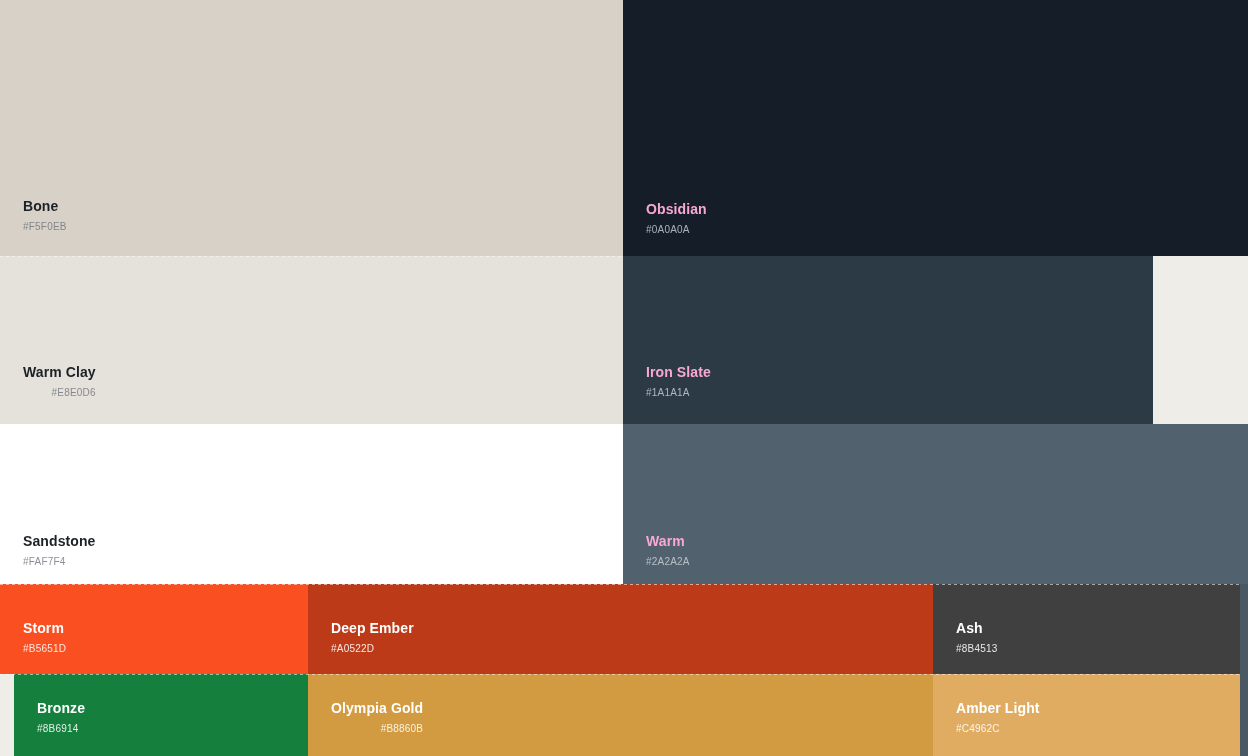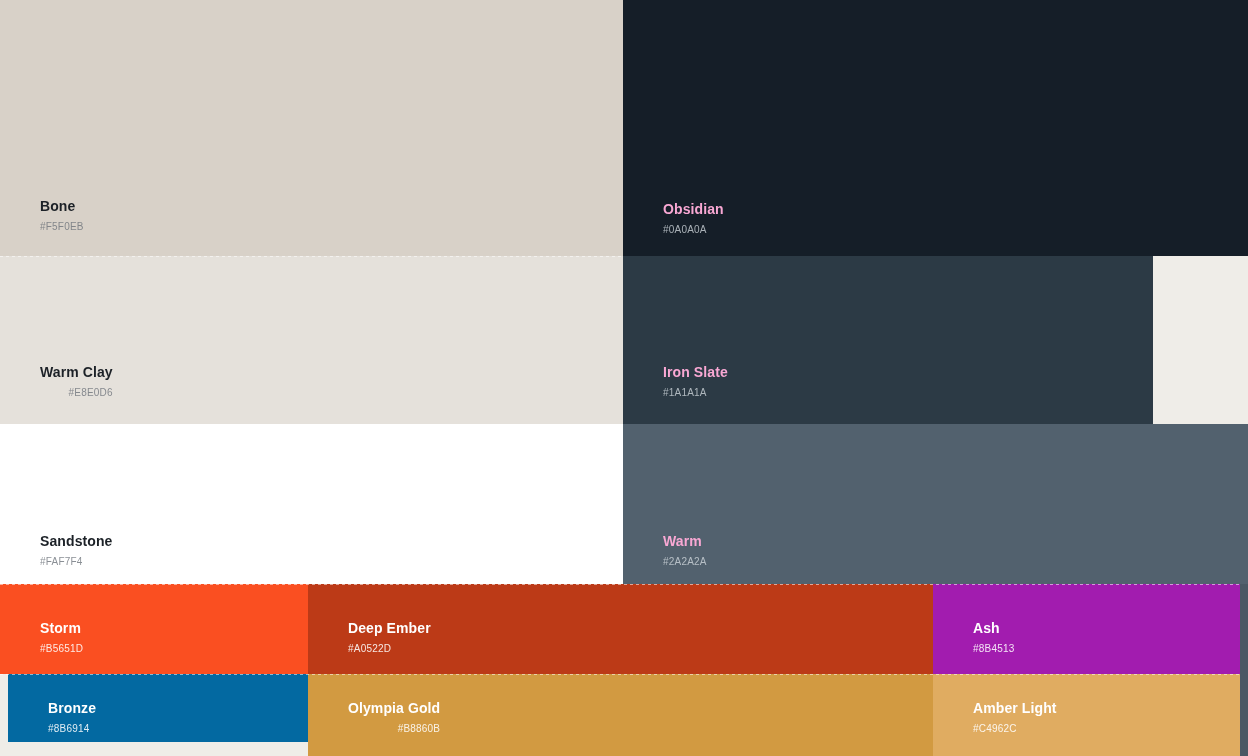--- a/index.html
+++ b/index.html
@@ -19,21 +19,20 @@
   }
 
   .swatch {
     position: absolute;
     overflow: hidden;
   }
 
   .swatch-label {
     position: absolute;
     left: 23px;
-    margin-left: 17px;
   }
 
   .swatch-name {
     font-size: 14px;
     font-weight: bold;
     line-height: 17px;
     letter-spacing: 0.1px;
     white-space: nowrap;
   }
 
@@ -120,27 +119,27 @@
         <div class="swatch-name">Storm</div>
         <div class="swatch-hex">#B5651D</div>
       </div>
     </div>
     <div class="swatch on-color" style="left: 308px; top: 584px; width: 625px; height: 90px; background: rgb(188, 58, 23);">
       <div class="swatch-label" style="top: 36px;">
         <div class="swatch-name">Deep Ember</div>
         <div class="swatch-hex">#A0522D</div>
       </div>
     </div>
-    <div class="swatch on-color" style="left: 933px; top: 584px; width: 307px; height: 90px; background: #a21caf;">
+    <div class="swatch on-color" style="left: 933px; top: 584px; width: 307px; height: 90px; background: #404040;">
       <div class="swatch-label" style="top: 36px;">
         <div class="swatch-name">Ash</div>
         <div class="swatch-hex">#8B4513</div>
       </div>
     </div>
-    <div class="swatch on-color" style="left: 8px; top: 674px; width: 308px; height: 68px; background: #0369a1;">
+    <div class="swatch on-color" style="left: 14px; top: 674px; width: 308px; height: 82px; background: #15803d;">
       <div class="swatch-label" style="top: 26px;">
         <div class="swatch-name">Bronze</div>
         <div class="swatch-hex">#8B6914</div>
       </div>
     </div>
     <div class="swatch on-color" style="left: 308px; top: 674px; width: 625px; height: 82px; background: rgb(210, 154, 65); text-align: right;">
       <div class="swatch-label" style="top: 26px;">
         <div class="swatch-name">Olympia Gold</div>
         <div class="swatch-hex">#B8860B</div>
       </div>

